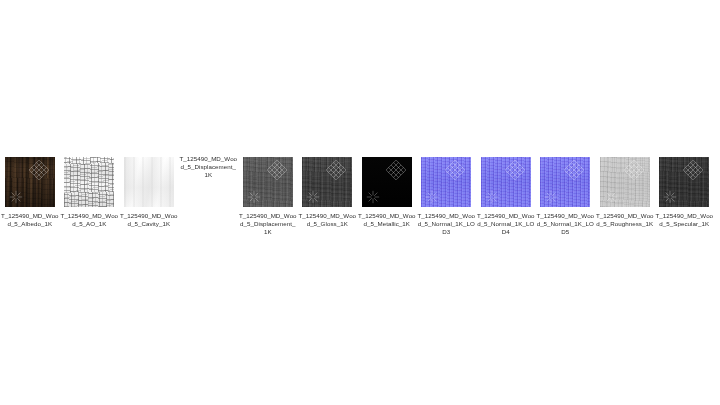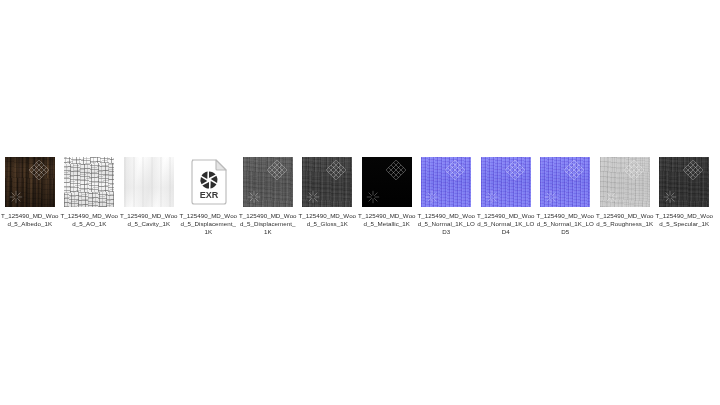--- a/index.html
+++ b/index.html
@@ -235,37 +235,20 @@
     </div>
     <div class="file-item">
       <div class="thumb-wrap">
         <div class="thumb tex-cavity">
           <div class="grain"></div>
         </div>
       </div>
       <div class="file-label">T_125490_MD_Wood_5_Cavity_1K</div>
     </div>
     <div class="file-item">
-      <div class="thumb-wrap">
-        <div class="exr-icon">
-          <svg viewBox="0 0 50 50">
-            <path d="M9 3 H33 L43 13 V45 Q43 47 41 47 H11 Q9 47 9 45 V5 Q9 3 11 3 Z" fill="#ffffff" stroke="#b9b9b9" stroke-width="1.1"></path>
-            <path d="M33 3 L43 13 H34 Q33 13 33 12 Z" fill="#e4e4e4" stroke="#b9b9b9" stroke-width="1.1" stroke-linejoin="round"></path>
-            <g transform="translate(26,23)" fill="#2e2e2e">
-              <path d="M 0.00 -2.00 L 0.00 -8.60 A 8.6 8.6 0 0 1 6.63 -5.48 Z"></path>
-              <path d="M 1.73 -1.00 L 7.45 -4.30 A 8.6 8.6 0 0 1 8.06 3.00 Z"></path>
-              <path d="M 1.73 1.00 L 7.45 4.30 A 8.6 8.6 0 0 1 1.43 8.48 Z"></path>
-              <path d="M 0.00 2.00 L 0.00 8.60 A 8.6 8.6 0 0 1 -6.63 5.48 Z"></path>
-              <path d="M -1.73 1.00 L -7.45 4.30 A 8.6 8.6 0 0 1 -8.06 -3.00 Z"></path>
-              <path d="M -1.73 -1.00 L -7.45 -4.30 A 8.6 8.6 0 0 1 -1.43 -8.48 Z"></path>
-            </g>
-            <text x="26" y="41" text-anchor="middle" class="exr-label-text">EXR</text>
-          </svg>
-        </div>
-      </div>
       <div class="file-label">T_125490_MD_Wood_5_Displacement_1K</div>
     </div>
     <div class="file-item">
       <div class="thumb-wrap">
         <div class="thumb tex-displacement">
           <div class="grain"></div>
           <div class="wm">
             <svg viewBox="0 0 50 50" preserveAspectRatio="none">
               <g transform="translate(34,13) rotate(45)" fill="none" stroke="rgba(255,255,255,0.30)" stroke-width="0.9">
                 <rect x="-7" y="-7" width="14" height="14"></rect>

